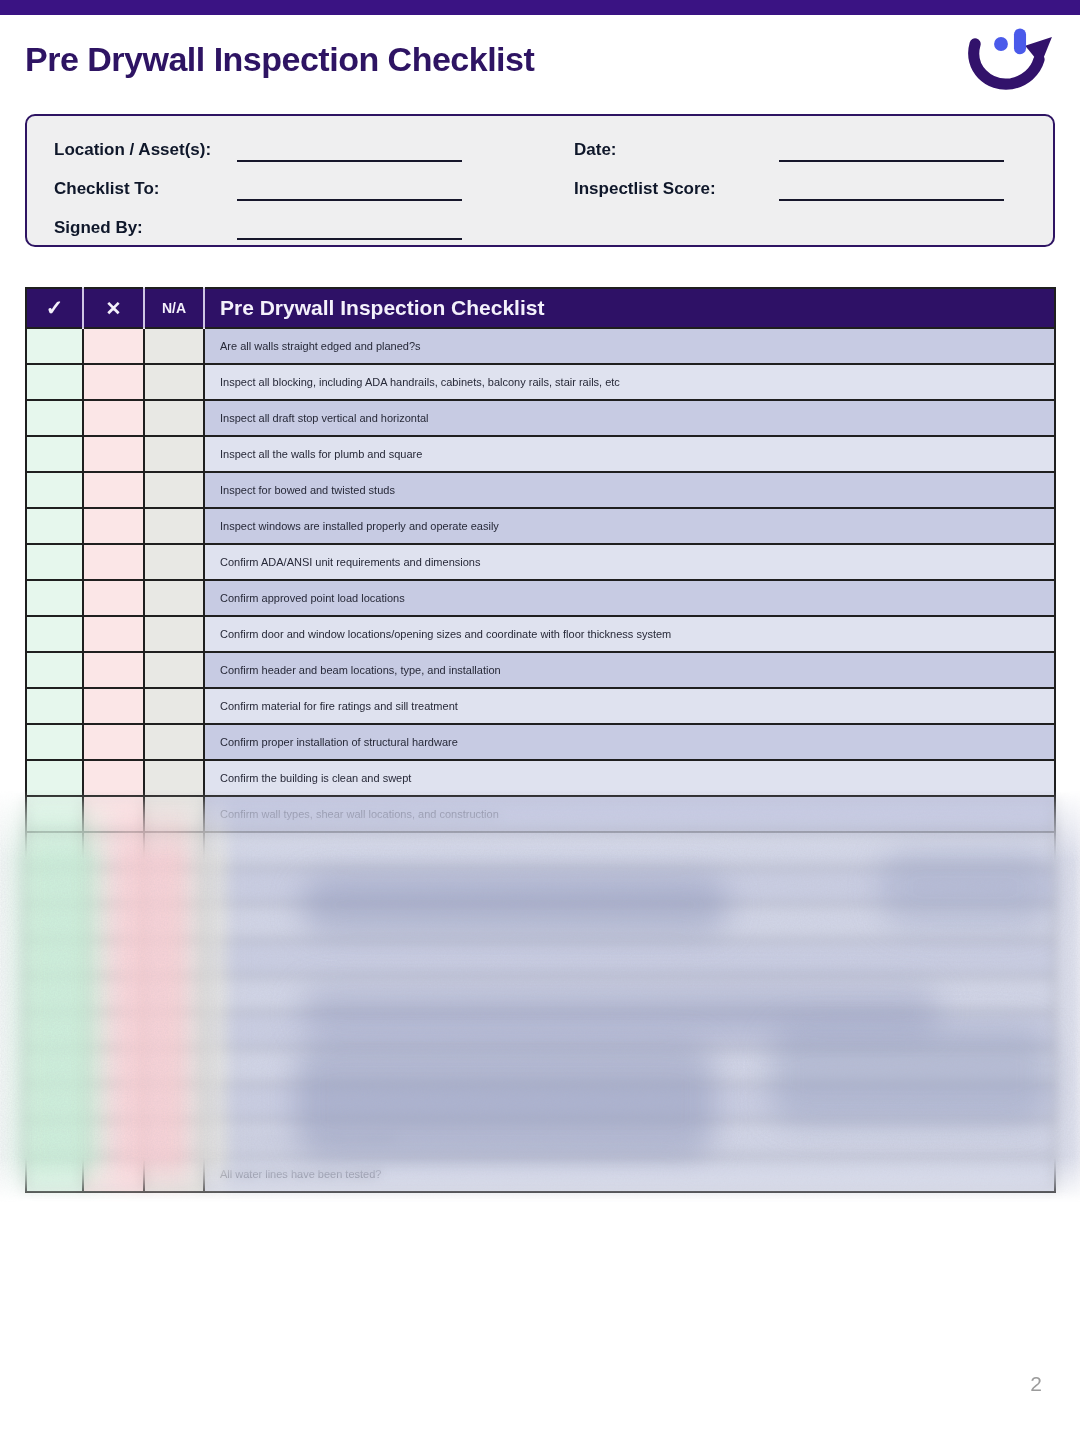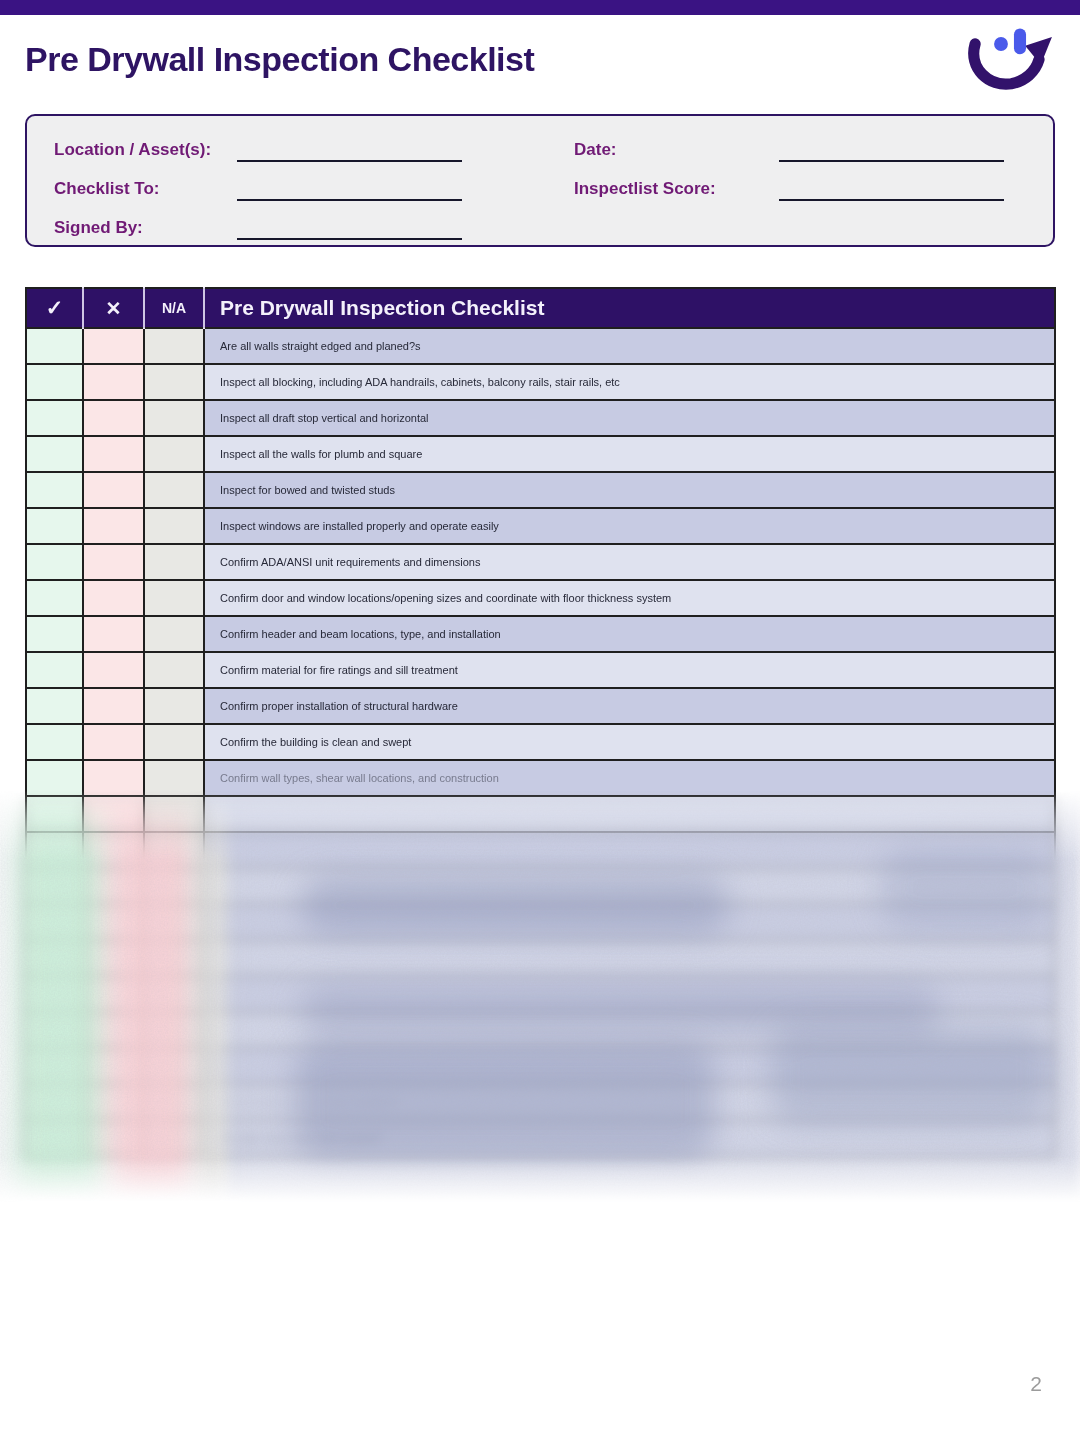--- a/index.html
+++ b/index.html
@@ -23,21 +23,21 @@
   
   .form-box{
     position:absolute;top:114px;left:25px;width:1030px;height:133px;
     box-sizing:border-box;background:#efeff0;border:2px solid #2e1463;border-radius:10px;
     padding:17px 0 0 27px;
   }
   .form-grid{display:grid;grid-template-columns:520px 1fr;column-gap:0;}
   .form-col{display:flex;flex-direction:column;}
   .field{display:flex;align-items:flex-end;height:29px;margin-bottom:10px;}
   .field .flabel{
-    font-size:17px;font-weight:700;color:#701a75;width:183px;flex:0 0 auto;
+    font-size:17px;font-weight:700;color:#0f172a;width:183px;flex:0 0 auto;
     padding-bottom:2px;
   }
   .form-col.right .flabel{width:205px;}
   .blank-line{width:225px;height:20px;border-bottom:2px solid #17172b;flex:0 0 auto;}
 
   
   table.checklist{
     position:absolute;top:287px;left:25px;width:1031px;
     border-collapse:collapse;table-layout:fixed;
   }
@@ -191,20 +191,26 @@
           <td class="cell-check"></td>
           <td class="cell-x"></td>
           <td class="cell-na"></td>
           <td class="cell-item">Inspect windows are installed properly and operate easily</td>
         </tr>
         <tr class="row-light state-clear">
           <td class="cell-check"></td>
           <td class="cell-x"></td>
           <td class="cell-na"></td>
           <td class="cell-item">Confirm ADA/ANSI unit requirements and dimensions</td>
+        </tr>
+        <tr class="row-dark state-clear">
+          <td class="cell-check"></td>
+          <td class="cell-x"></td>
+          <td class="cell-na"></td>
+          <td class="cell-item">Confirm approved point load locations</td>
         </tr>
         <tr class="row-light state-clear">
           <td class="cell-check"></td>
           <td class="cell-x"></td>
           <td class="cell-na"></td>
           <td class="cell-item">Confirm door and window locations/opening sizes and coordinate with floor thickness system</td>
         </tr>
         <tr class="row-dark state-clear">
           <td class="cell-check"></td>
           <td class="cell-x"></td>

